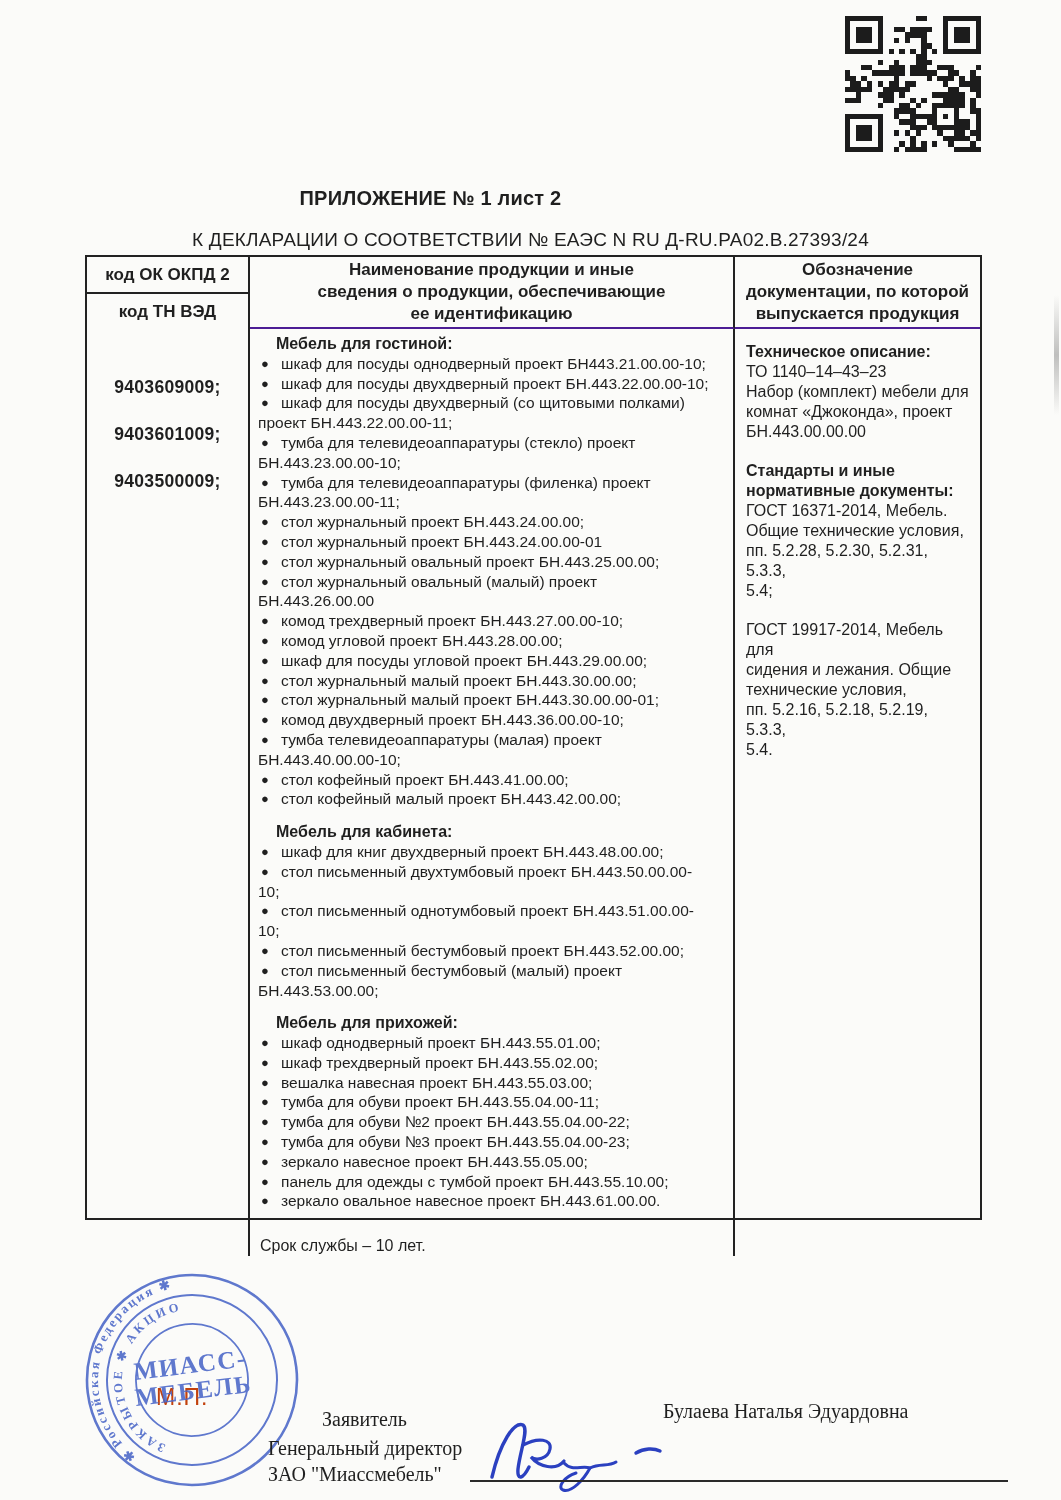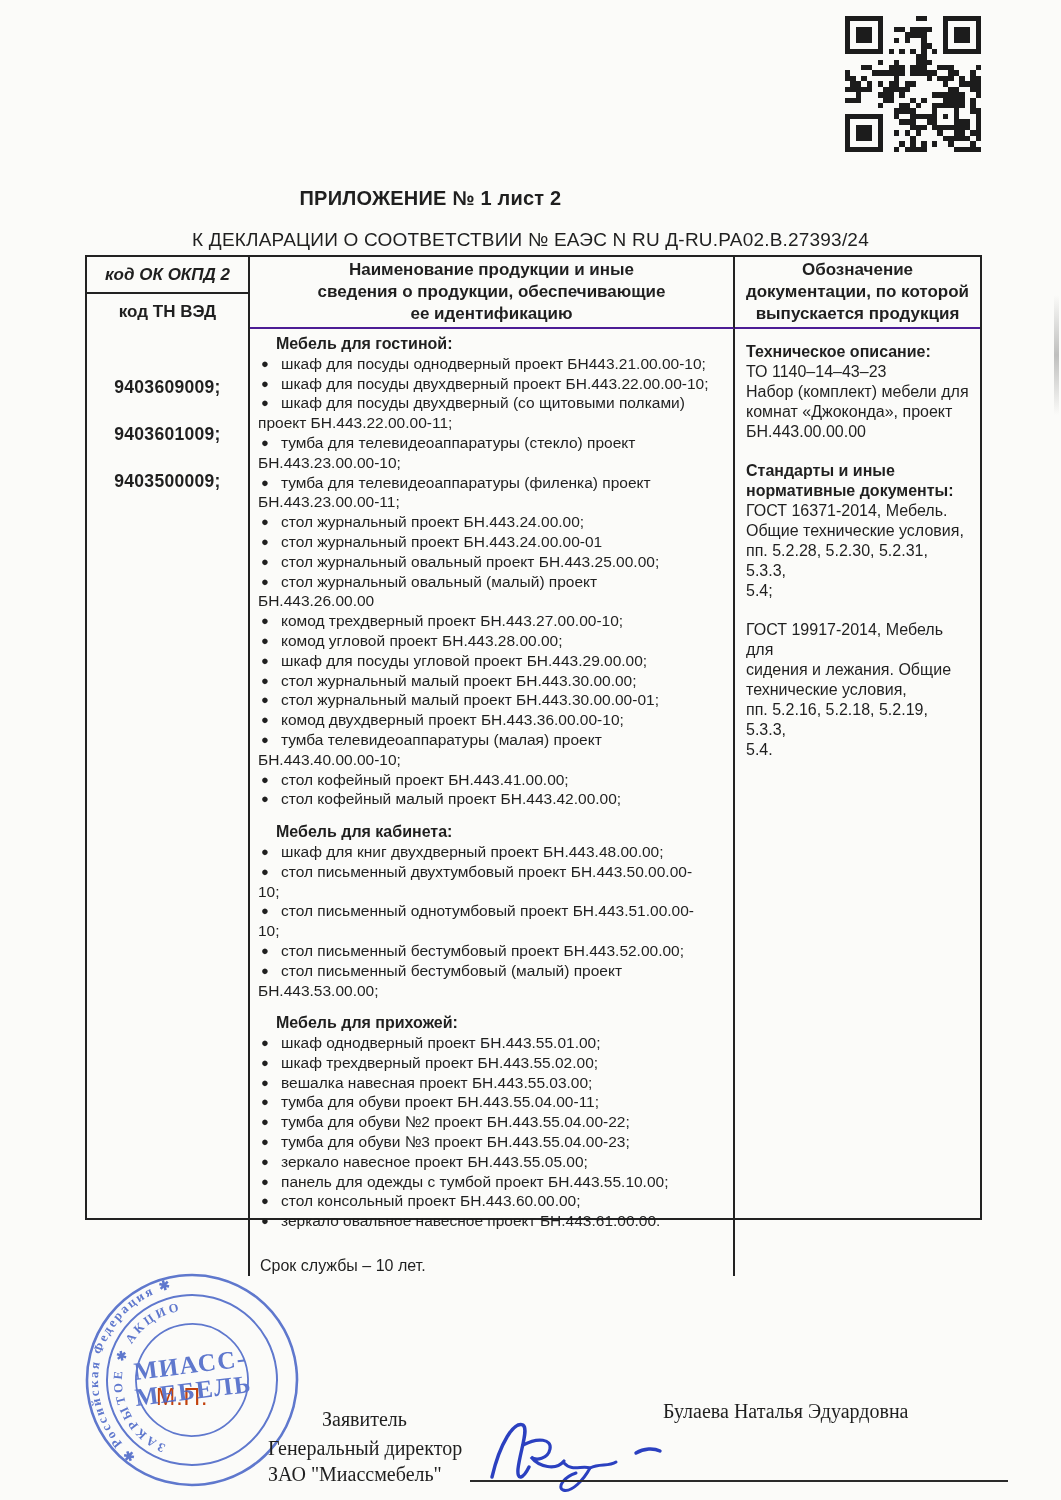--- a/index.html
+++ b/index.html
@@ -32,21 +32,21 @@
     display:grid;grid-template-columns:163px 485px 1fr;grid-template-rows:72px 1fr;
     background:transparent;
   }
   .br{border-right:2px solid #222;}
   .hb{border-bottom:2px solid #4c1d95;}
   .hcell{box-sizing:border-box;font-weight:bold;font-size:17px;line-height:22px;
     display:flex;align-items:center;justify-content:center;text-align:center;white-space:pre-line;}
   .hcol1{box-sizing:border-box;display:flex;flex-direction:column;}
   .hcol1 > div{flex:1;display:flex;align-items:center;justify-content:center;
     font-weight:bold;font-size:17px;}
-  .hcol1 > div:first-child{border-bottom:2px solid #222;font-style:italic;}
+  .hcol1 > div:first-child{border-bottom:2px solid #222;}
   .cell{box-sizing:border-box;}
   .codes-cell{padding-top:48px;}
   .code{font-weight:bold;font-size:17.5px;text-align:center;margin-bottom:26px;letter-spacing:.3px;}
   .products-cell{padding:5px 24px 0 8px;font-size:15.5px;line-height:19.8px;}
   .section-title{font-weight:bold;font-size:16px;padding-left:18px;}
   .gap{margin-top:13px;}
   .item{white-space:normal;}
   .bullet{display:inline-block;width:20px;padding-left:3px;font-size:13px;vertical-align:top;}
   .itext{white-space:pre-line;}
   .service{margin-top:25px;font-size:16px;padding-left:2px;}
@@ -434,21 +434,20 @@
 БН.443.53.00.00;</span></div>
           <div class="section-title gap">Мебель для прихожей:</div>
           <div class="item"><span class="bullet">●</span><span class="itext">шкаф однодверный проект БН.443.55.01.00;</span></div>
           <div class="item"><span class="bullet">●</span><span class="itext">шкаф трехдверный проект БН.443.55.02.00;</span></div>
           <div class="item"><span class="bullet">●</span><span class="itext">вешалка навесная проект БН.443.55.03.00;</span></div>
           <div class="item"><span class="bullet">●</span><span class="itext">тумба для обуви проект БН.443.55.04.00-11;</span></div>
           <div class="item"><span class="bullet">●</span><span class="itext">тумба для обуви №2 проект БН.443.55.04.00-22;</span></div>
           <div class="item"><span class="bullet">●</span><span class="itext">тумба для обуви №3 проект БН.443.55.04.00-23;</span></div>
           <div class="item"><span class="bullet">●</span><span class="itext">зеркало навесное проект БН.443.55.05.00;</span></div>
           <div class="item"><span class="bullet">●</span><span class="itext">панель для одежды с тумбой проект БН.443.55.10.00;</span></div>
-          <div class="item"><span class="bullet">●</span><span class="itext">стол консольный проект БН.443.60.00.00;</span></div>
           <div class="item"><span class="bullet">●</span><span class="itext">зеркало овальное навесное проект БН.443.61.00.00.</span></div>
         </div>
       <div class="service">Срок службы – 10 лет.</div>
     </div>
 
     <div class="cell docs-cell" id="docs-cell">
         <div class="doc-heading">Техническое описание:</div>
         <div class="doc-line">ТО 1140–14–43–23</div>
         <div class="doc-line">Набор (комплект) мебели для
 комнат «Джоконда», проект

